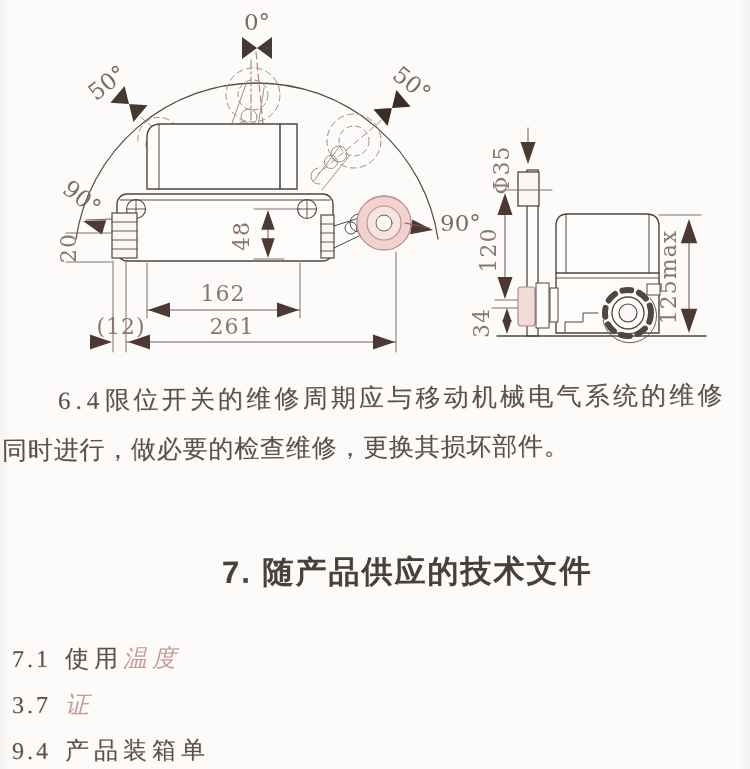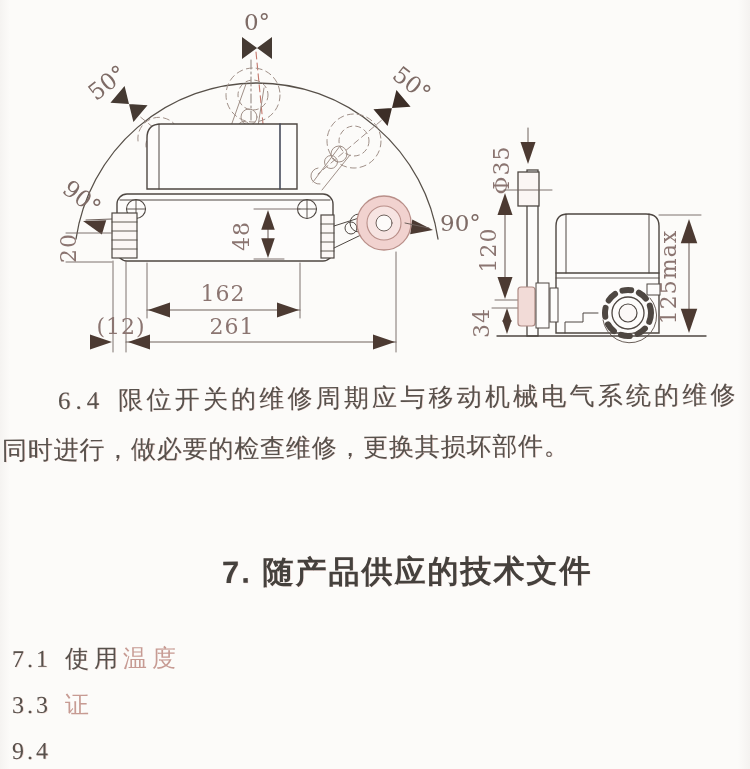--- a/index.html
+++ b/index.html
@@ -9,33 +9,33 @@
     background-image:linear-gradient(90deg,#f5f3f1 0,#fcfbf9 10px,#fcfbf9 738px,#f4f2f0 750px),
                      linear-gradient(#fbfaf8,#fbfaf8);
     font-family:"Liberation Serif","DejaVu Serif",serif;
   }
   svg text{font-family:"DejaVu Serif",serif;}
   .dimtxt{font-size:22px;fill:#8b7571;letter-spacing:1px;}
   .angtxt{font-size:23px;fill:#7e6b66;}
   .cn{color:#57514c;text-shadow:0.6px 0.3px 0.5px rgba(192,112,100,0.32);}
   .para-line{position:absolute;font-size:25px;white-space:nowrap;
     transform:rotate(-0.5deg);transform-origin:left center;}
-  .para-num{letter-spacing:5px;margin-right:14px;}
+  .para-num{letter-spacing:5px;margin-right:1px;}
   .l1{left:58px;top:384px;letter-spacing:3.2px;}
   .l2{left:2px;top:434px;letter-spacing:0.8px;}
   .heading{position:absolute;left:222px;top:551px;white-space:nowrap;
     font-family:"Liberation Sans","DejaVu Sans",sans-serif;font-weight:bold;
     font-size:31px;letter-spacing:2px;color:#45413d;transform:rotate(-0.3deg);
     text-shadow:0.5px 0.3px 0.5px rgba(200,130,120,0.3);}
   .list{position:absolute;left:12px;top:636px;}
   .list-row{height:46px;display:flex;align-items:center;font-size:24px;
     white-space:nowrap;transform:rotate(-0.3deg);transform-origin:left center;}
   .item-num{letter-spacing:3px;margin-right:14px;}
   .item-label{letter-spacing:5px;text-align:center;}
-  .item-faded{letter-spacing:5px;color:#c79b93;text-shadow:none;}
+  .item-faded{letter-spacing:5px;color:#c79b93;text-shadow:none;font-style:italic;}
 </style>
 </head>
 <body>
 
 <div class="page">
 
   
   <svg width="750" height="378" viewBox="0 0 750 378">
     <defs>
       <path id="arr" d="M0,0 L-22,-7.5 L-22,7.5 Z"></path>
@@ -224,22 +224,23 @@
 
   <div class="heading">7. 随产品供应的技术文件</div>
 
   <div class="list">
     <div class="list-row cn">
       <span class="item-num">7.1</span>
       <span class="item-label">使用</span>
       <span class="item-faded">温度</span>
     </div>
     <div class="list-row cn">
-      <span class="item-num">3.3</span>
+      <span class="item-num">3.7</span>
       <span class="item-faded">证</span>
     </div>
     <div class="list-row cn">
       <span class="item-num">9.4</span>
+      <span class="item-label">产品装箱单</span>
       <span class="item-faded"></span>
     </div>
   </div>
 
 </div>
 
 </body></html>

